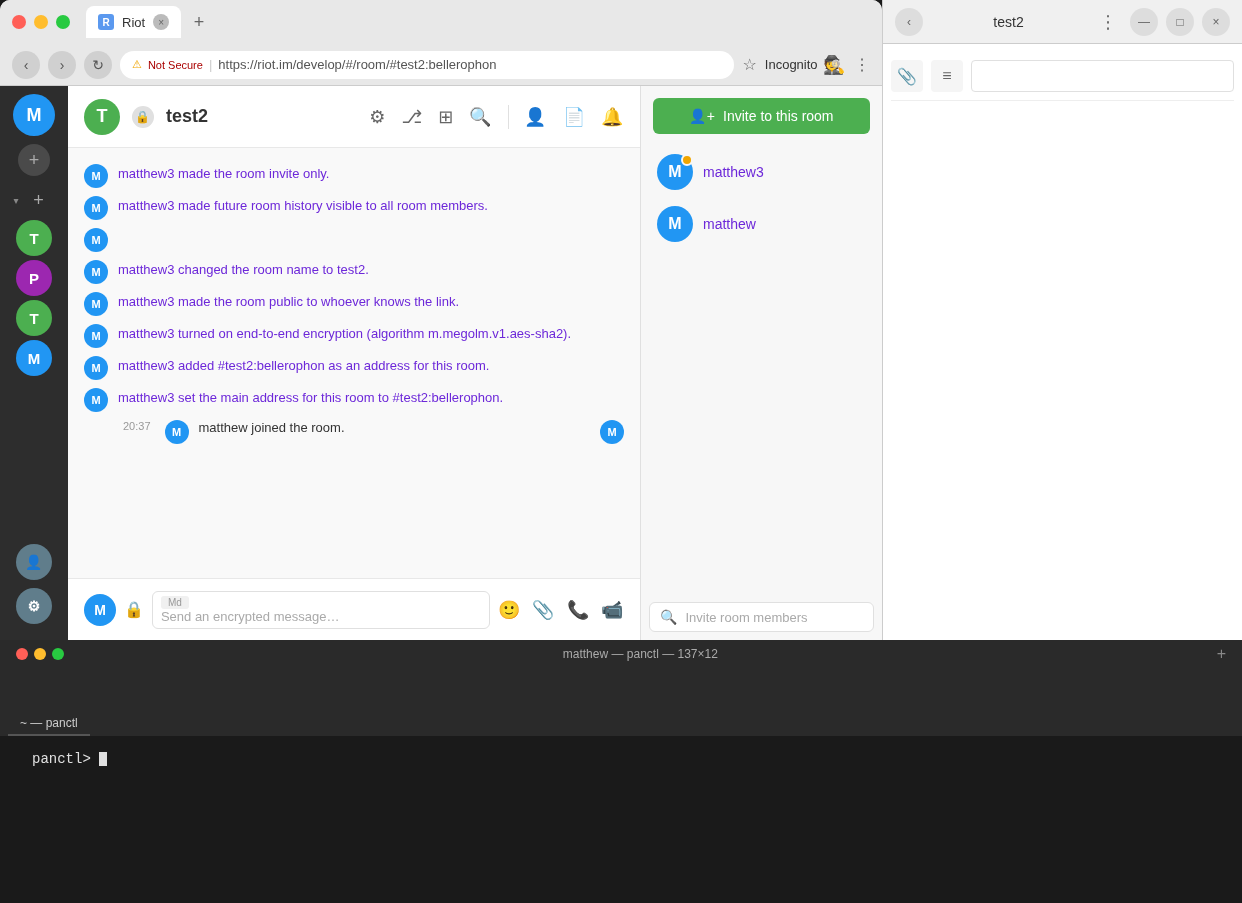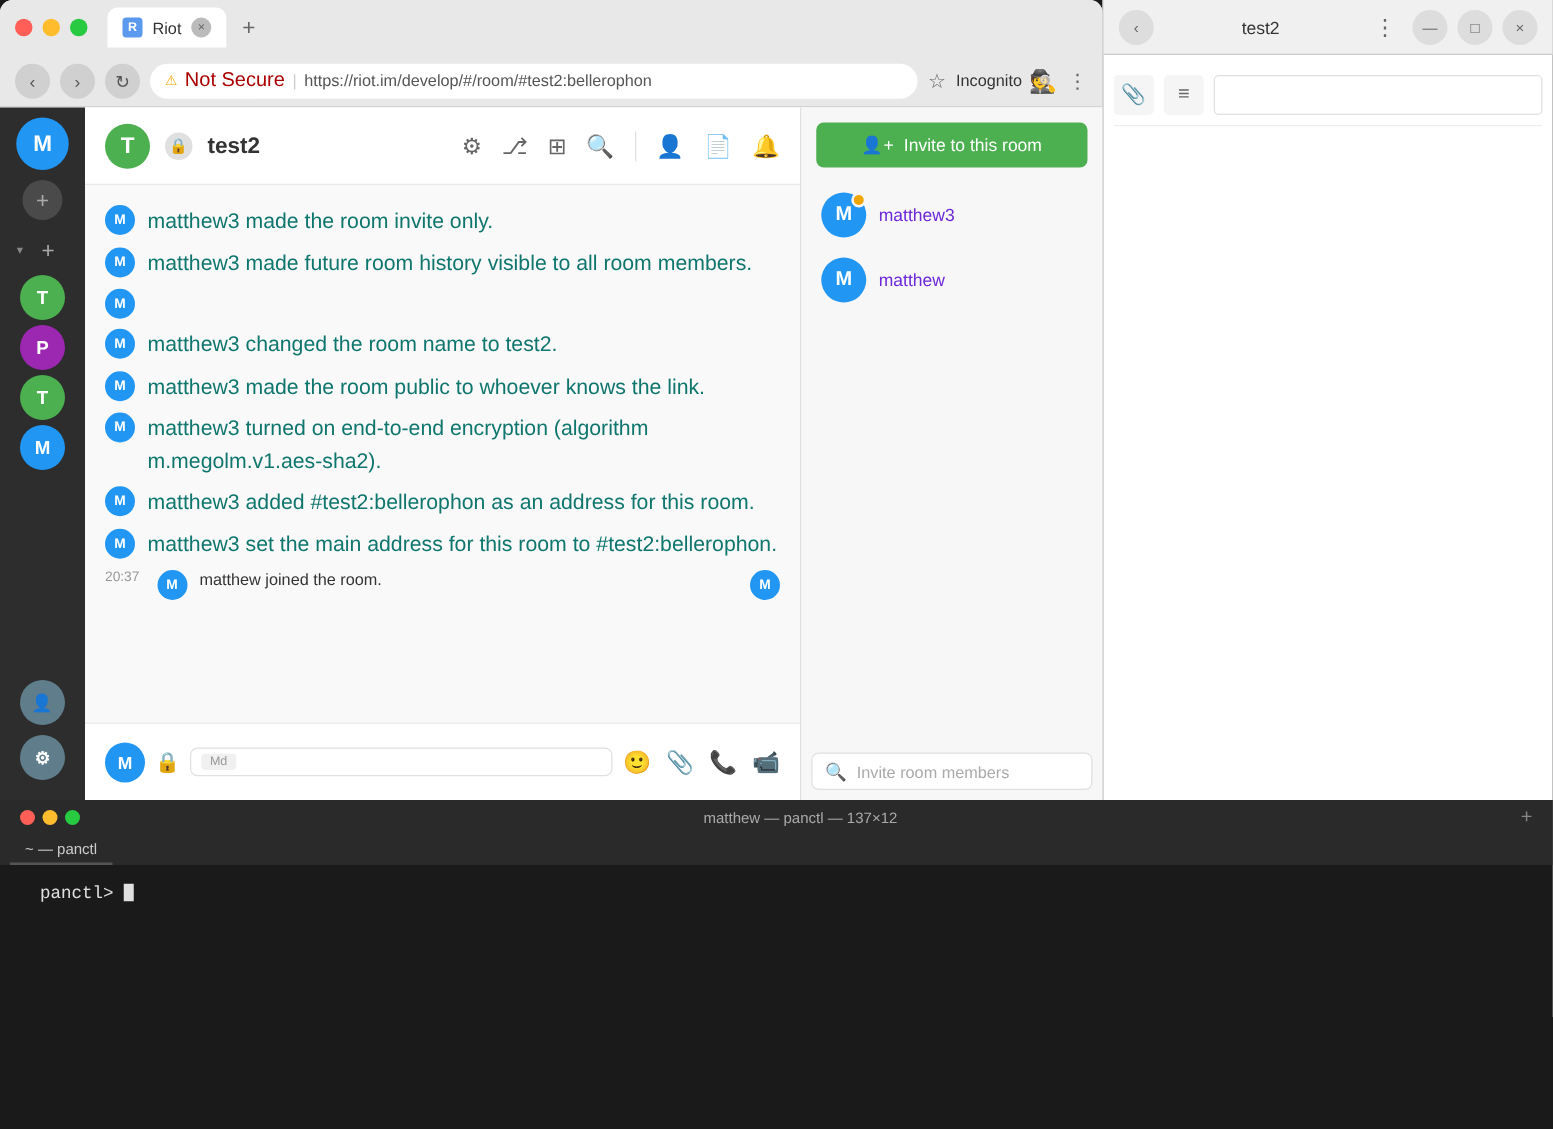--- a/index.html
+++ b/index.html
@@ -107,21 +107,21 @@
       border-radius: 14px;
       display: flex;
       align-items: center;
       padding: 0 12px;
       gap: 6px;
       font-size: 13px;
       color: #333;
     }
 
     .lock-icon { color: #f0a500; font-size: 11px; }
-    .not-secure { color: #a00; font-size: 16px; }
+    .not-secure { color: #a00; font-size: 11px; }
     .url-text { color: #555; }
 
     .address-bar-actions {
       display: flex;
       gap: 8px;
       align-items: center;
     }
 
     .star-btn, .menu-btn {
       font-size: 16px;
@@ -272,36 +272,37 @@
     .user-avatar-sm {
       width: 24px; height: 24px;
       border-radius: 50%;
       background: #2196f3;
       display: flex; align-items: center; justify-content: center;
       font-size: 11px; font-weight: bold; color: white;
       flex-shrink: 0;
     }
 
     .system-message-text {
-      font-size: 17px;
-      color: #0f766e;
+      font-size: 13px;
+      color: #6d28d9;
       line-height: 1.5;
     }
 
     .message-row {
       display: flex;
       align-items: flex-start;
       gap: 10px;
       margin-bottom: 8px;
     }
 
     .message-time {
       font-size: 11px;
       color: #999;
       margin-right: 4px;
+      margin-left: 39px;
     }
 
     .message-text {
       font-size: 13px;
       color: #333;
     }
 
     .member-avatar-sm {
       width: 24px; height: 24px;
       border-radius: 50%;
@@ -584,20 +585,21 @@
       align-items: center;
       background: #2a2a2a;
       padding: 0 8px;
     }
 
     .terminal-tab {
       padding: 4px 12px;
       font-size: 12px;
       color: #ccc;
       border-bottom: 2px solid #555;
+      margin-top: 44px;
     }
 
     .terminal-prompt {
       color: #e0e0e0;
       line-height: 1.6;
     }
 
     .terminal-cursor {
       display: inline-block;
       width: 8px;
@@ -730,20 +732,21 @@
           <span class="message-text">matthew joined the room.</span>
           <div class="member-avatar-sm" style="margin-left:auto;">M</div>
         </div>
       </div>
 
       <div class="chat-input-area">
         <div class="chat-input-avatar">M</div>
         <span class="chat-input-lock">🔒</span>
         <div class="chat-input-wrapper">
           <div class="md-badge">Md</div>
+          <span class="chat-input-placeholder">Send an encrypted message…</span>
         </div>
         <div class="input-actions">
           <span class="input-action-icon">🙂</span>
           <span class="input-action-icon">📎</span>
           <span class="input-action-icon">📞</span>
           <span class="input-action-icon">📹</span>
         </div>
       </div>
     </div>
 

